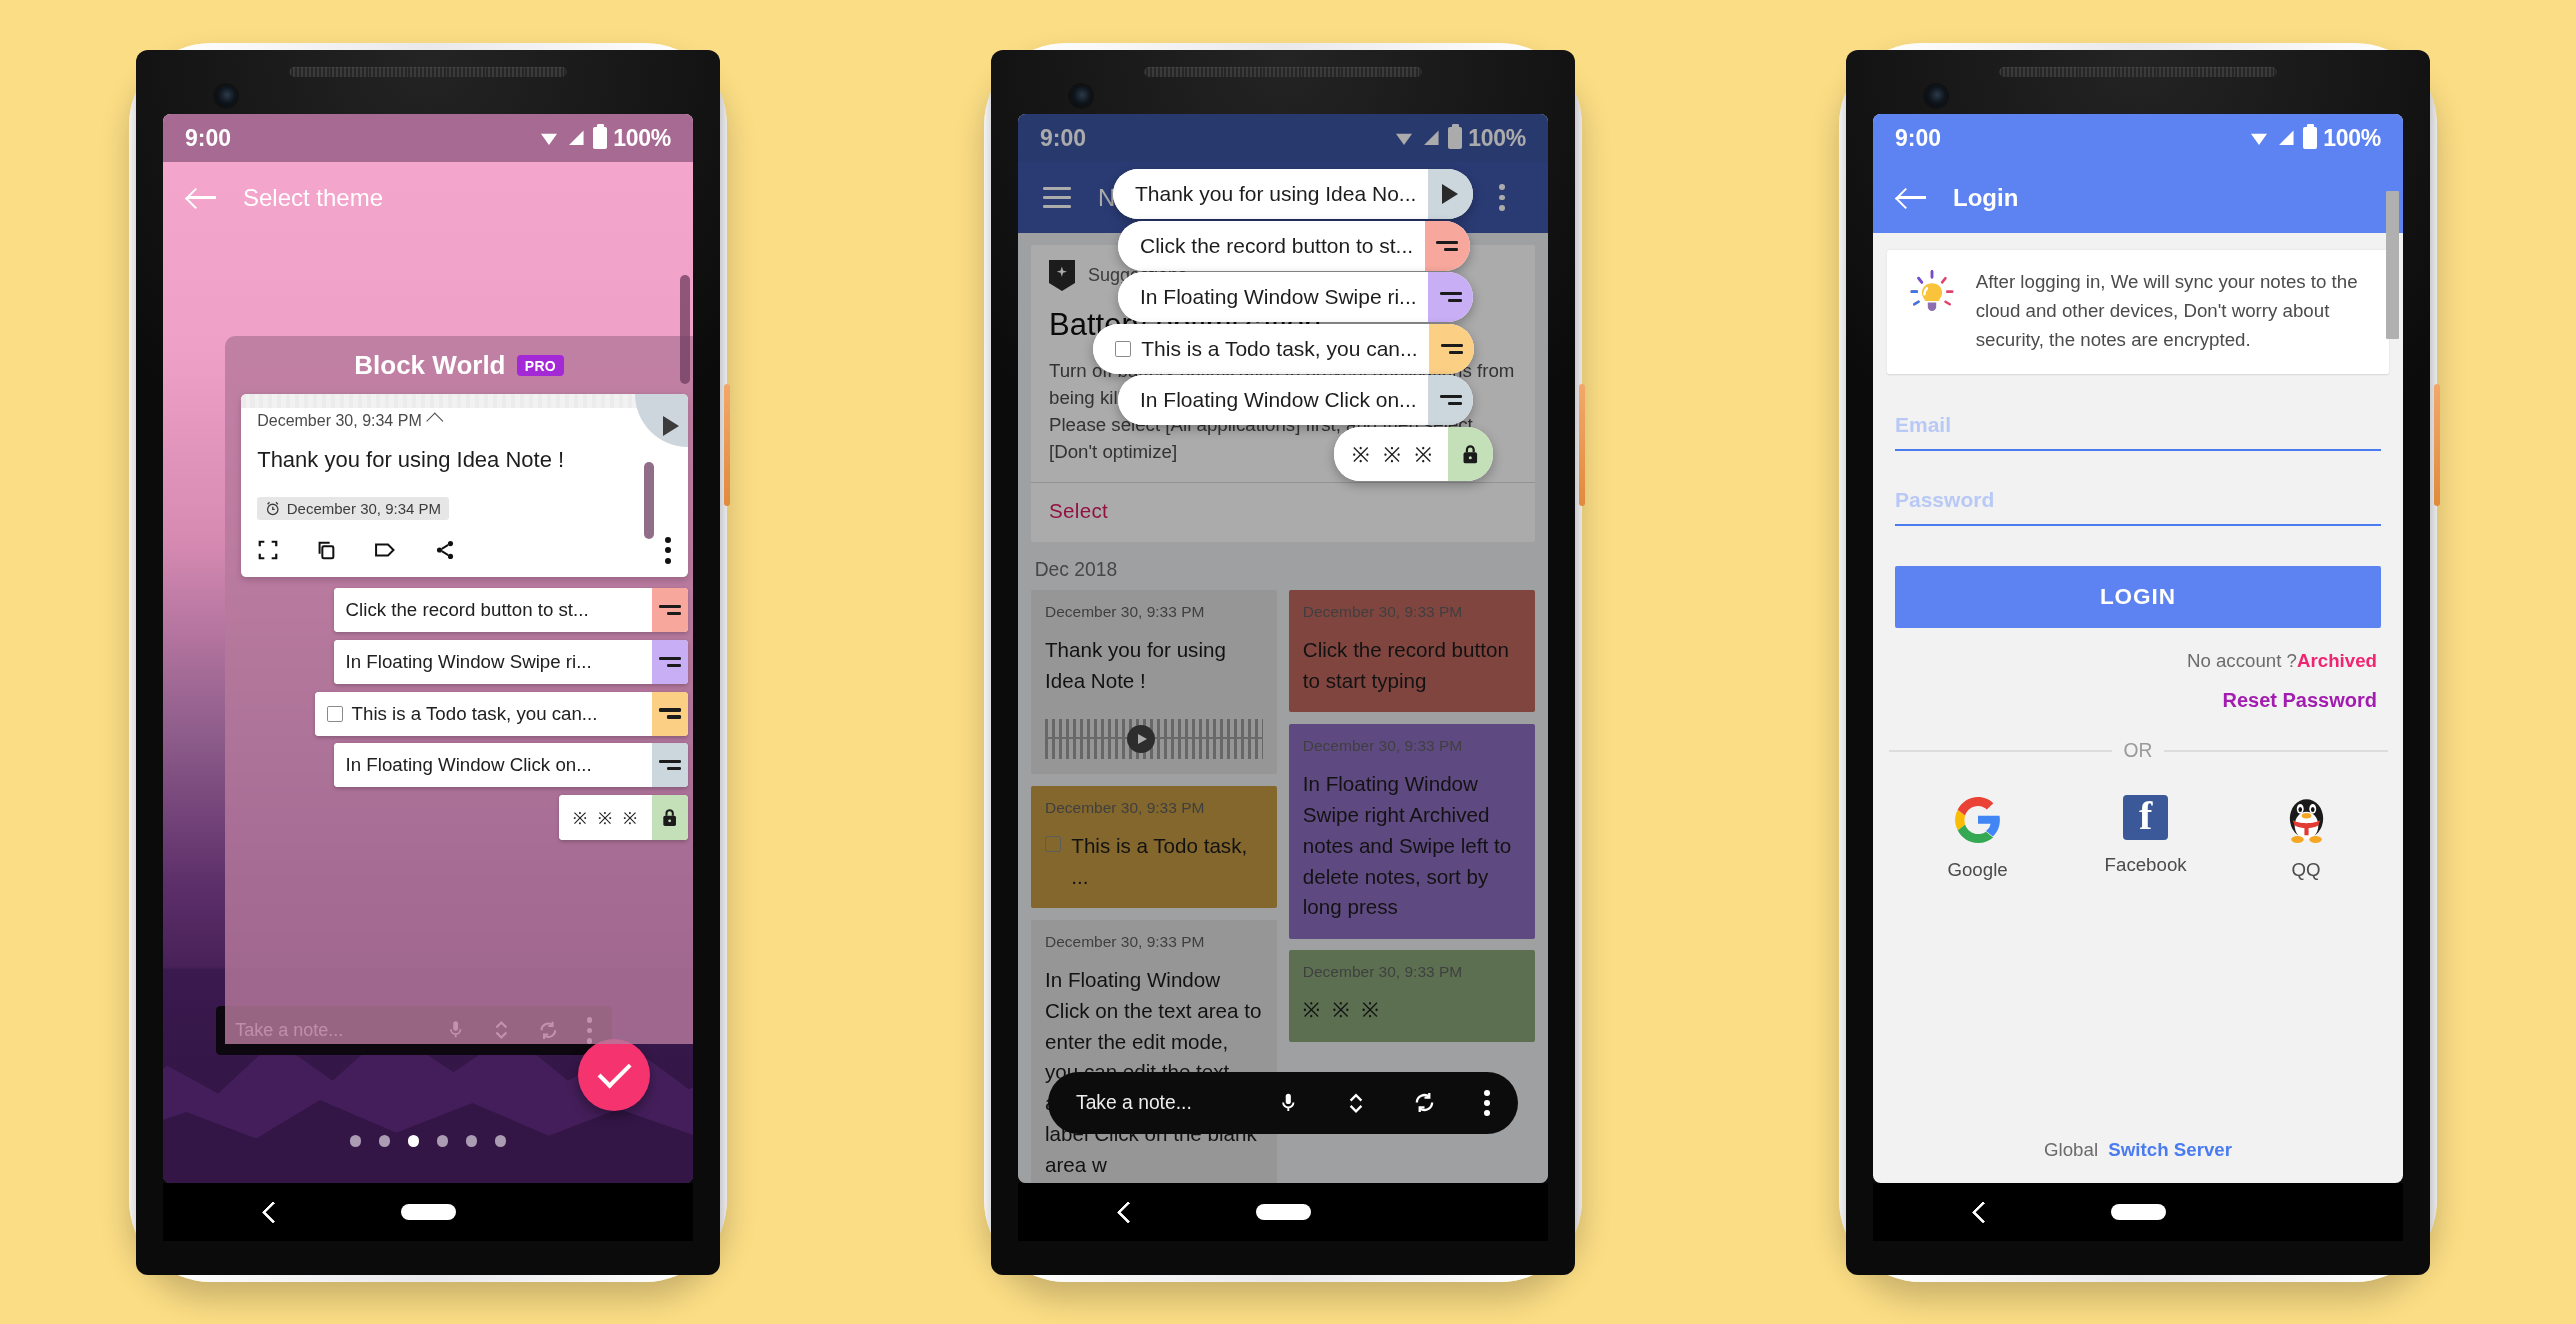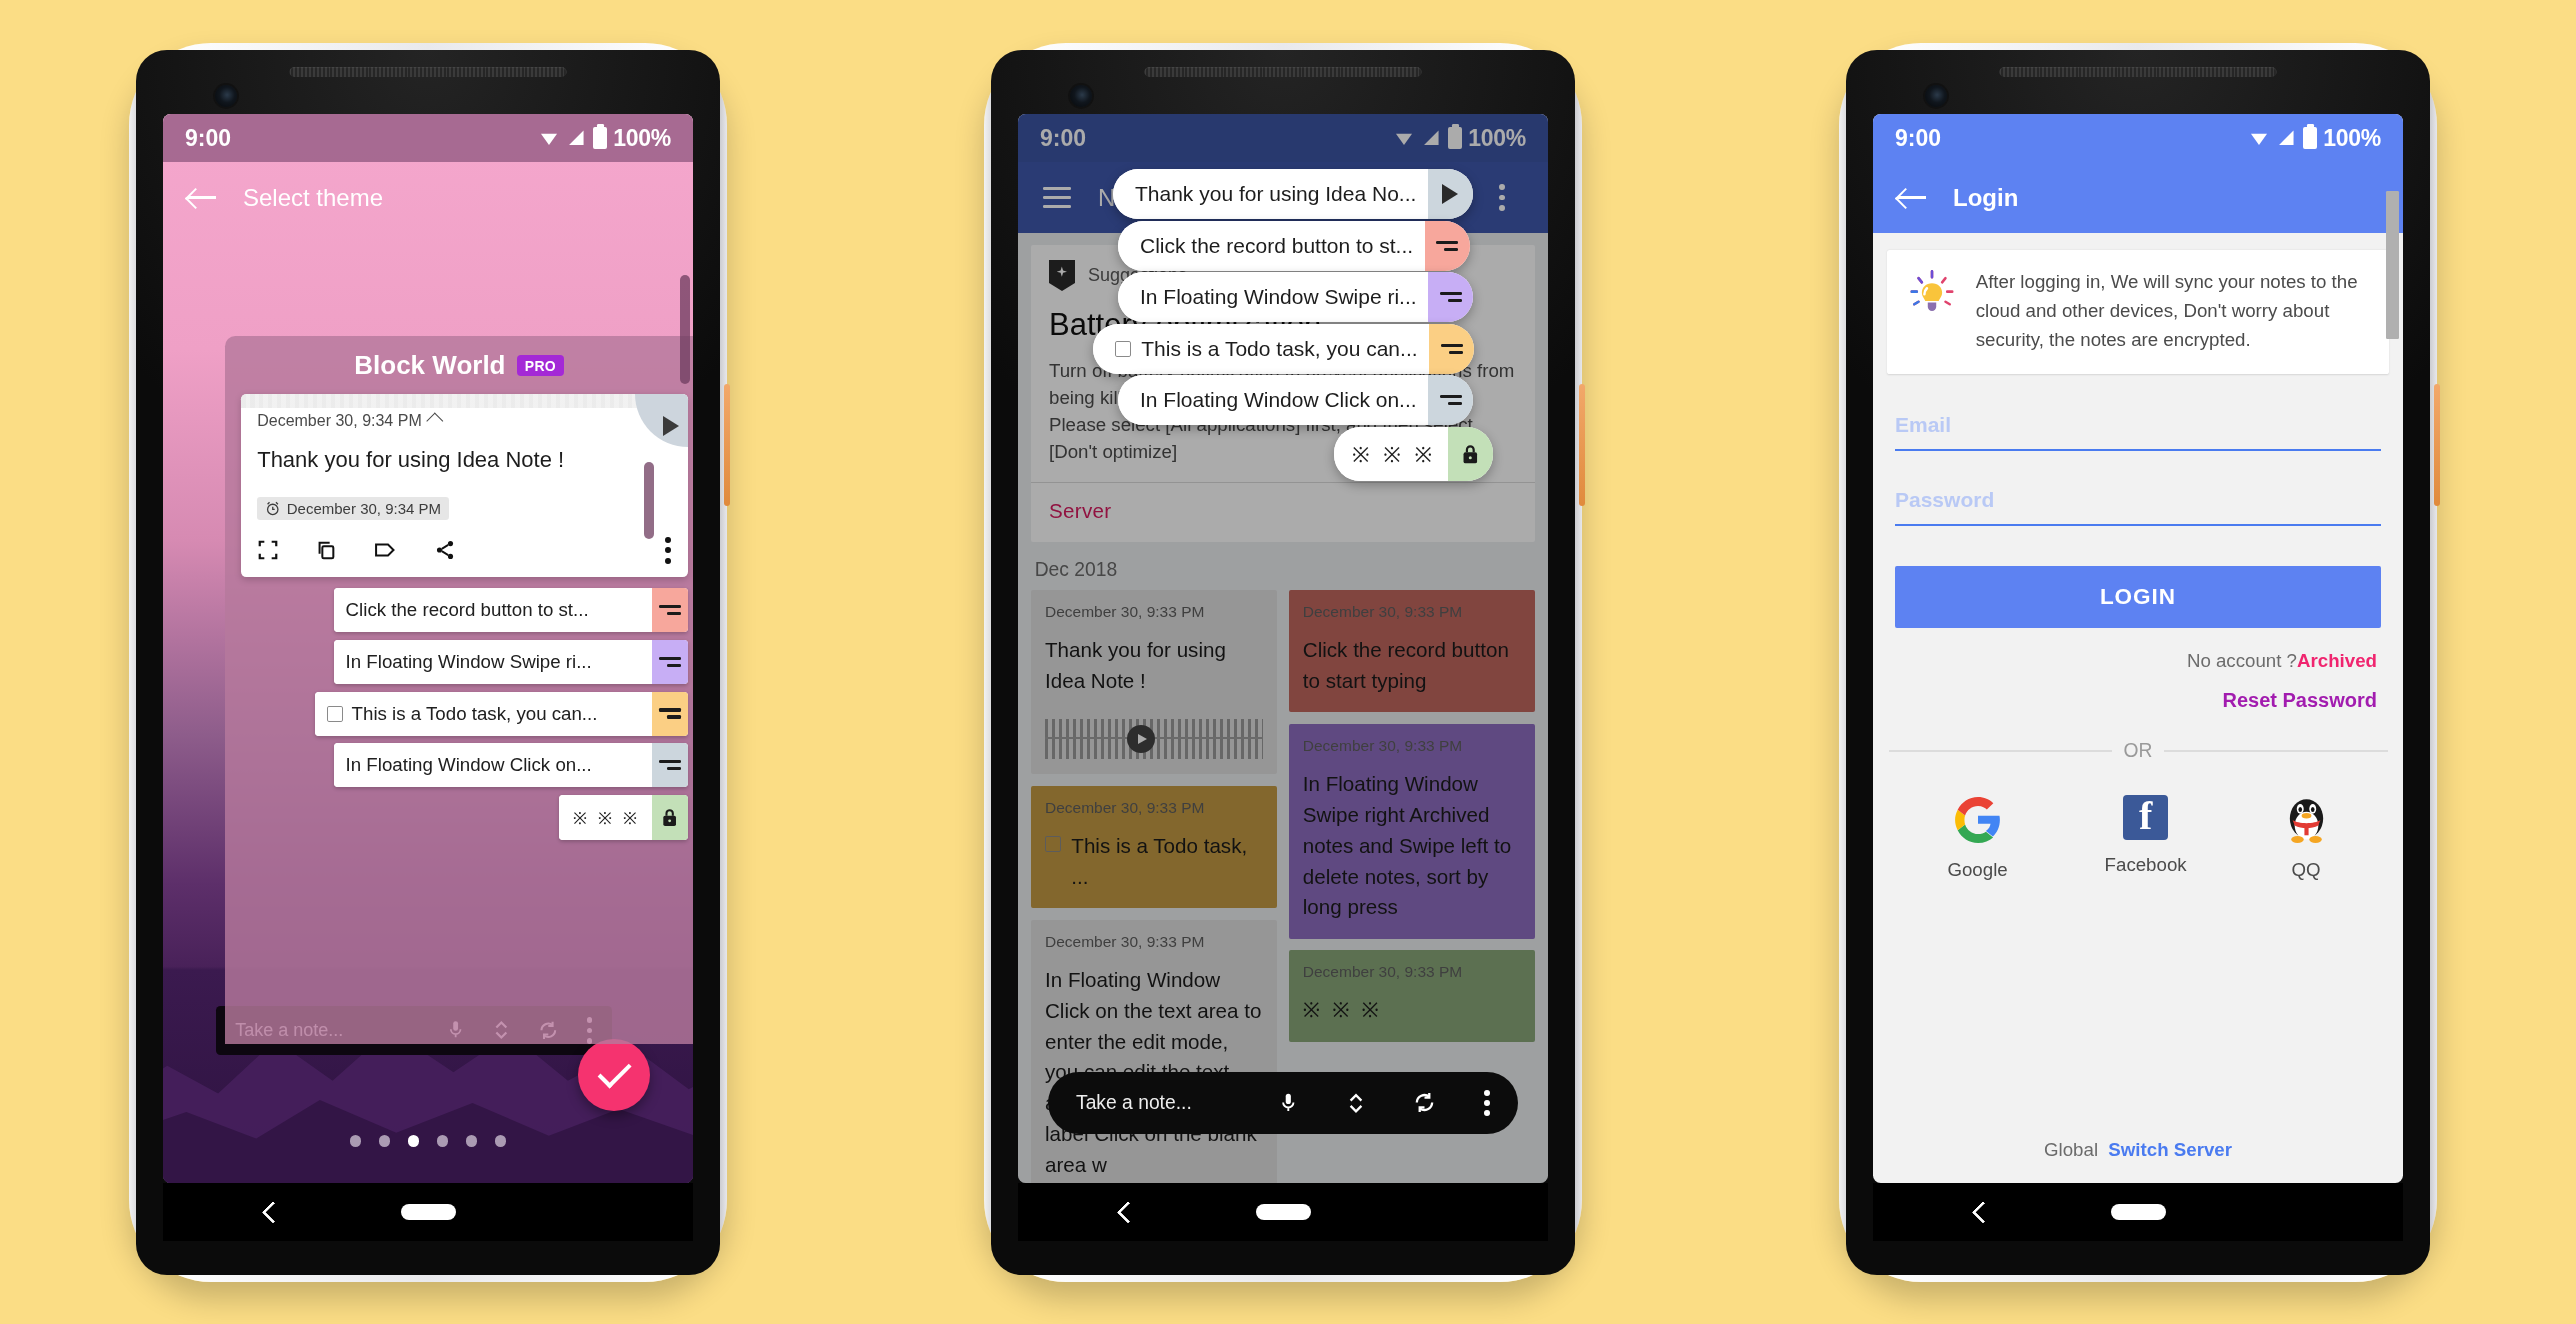--- a/index.html
+++ b/index.html
@@ -15,21 +15,21 @@
   .phone{
     position:absolute;
     width:598px; height:1239px;
     border-radius:82px;
     background:linear-gradient(90deg,#f2f2f2 0%,#cfcfd2 2%,#ffffff 5%,#e9e9ec 50%,#ffffff 95%,#b9b9bd 98%,#e7e7ea 100%);
     padding:7px;
     box-shadow:0 16.7px 30px rgba(0,0,0,.20);
   }
   .phone-body{
     width:100%; height:100%;
-    border-radius:31px;
+    border-radius:12px;
     background:
       radial-gradient(120% 60% at 50% 0%, #242424 0%, #0b0b0b 60%),
       #0a0a0a;
     padding:37px 27px 30px 27px;
     position:relative;
     overflow:hidden;
   }
   .speaker{
     position:absolute; top:16.7px; left:50%; transform:translateX(-50%);
     width:277px; height:10.3px; border-radius:5.8px;
@@ -590,21 +590,21 @@
 
       <div class="sugg-card">
         <div class="sugg-head">
           <span class="bulbmark"></span>
           <span class="lbl">Suggestions</span>
         </div>
         <div class="sugg-title">Battery optimization</div>
         <div class="sugg-body" style="white-space:pre-line">Turn off battery optimization to prevent applications from being killed by the system in the background.
 Please select [All applications] first, and then select [Don't optimize]</div>
         <div class="sugg-div"></div>
-        <div class="sugg-action">Server</div>
+        <div class="sugg-action">Select</div>
       </div>
 
       <div class="month-lbl">Dec 2018</div>
 
       <div class="grid">
         <div class="col">
           <div class="ncard" style="background:#e0e0e0">
             <div class="cdate">December 30, 9:33 PM</div>
             <div class="ctext">Thank you for using Idea Note !</div>
             <div class="wave">

